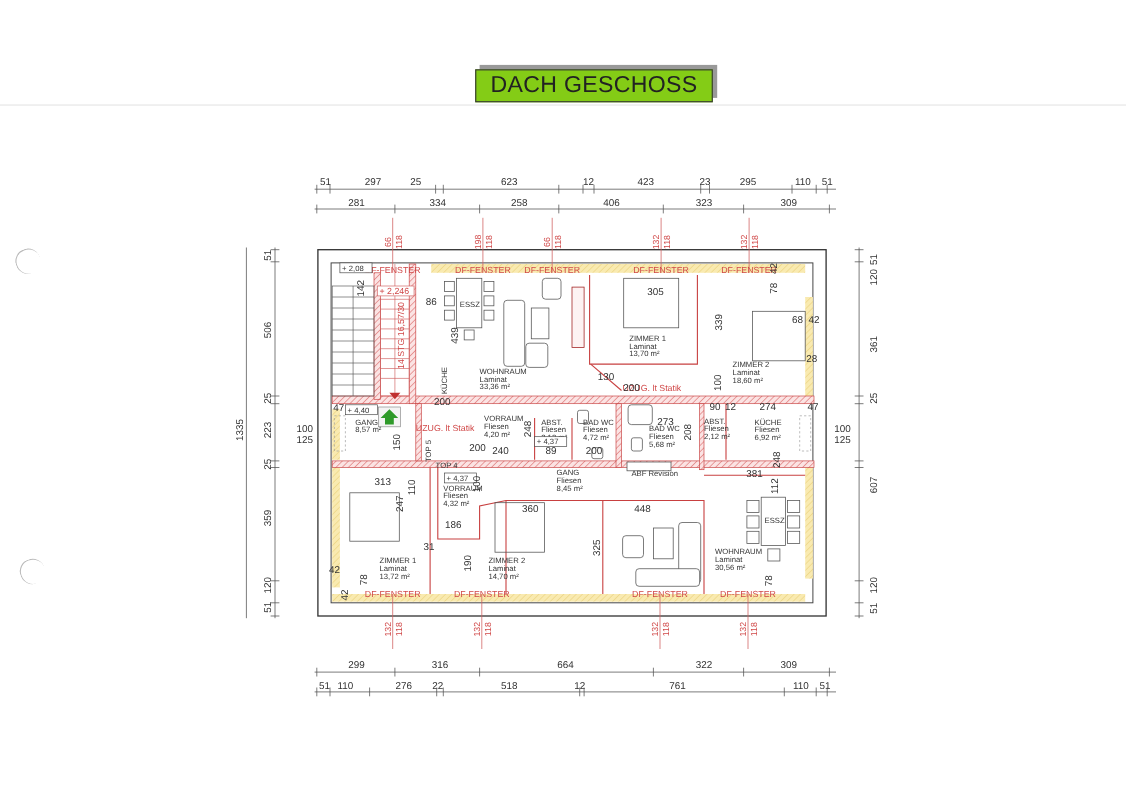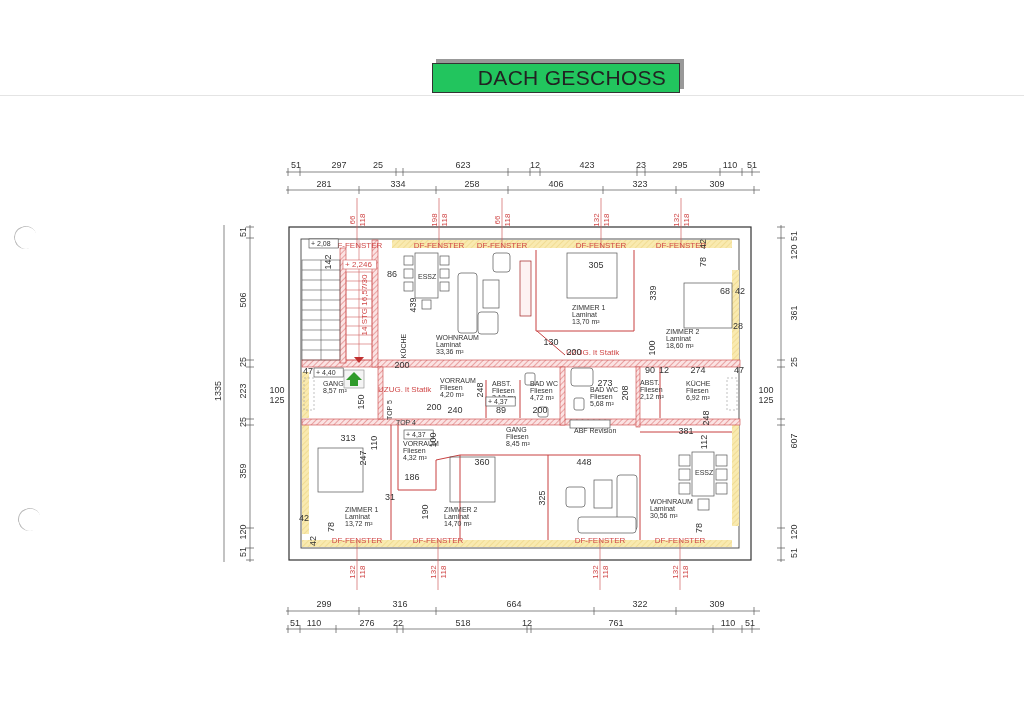--- a/index.html
+++ b/index.html
@@ -1,18 +1,18 @@
 <!DOCTYPE html>
 <html><head>
 <meta charset="utf-8">
 <style>
   html, body { margin:0; padding:0; background:#ffffff; }
   body { width:1024px; height:718px; position:relative; overflow:hidden; font-family:"Liberation Sans", sans-serif; }
-  .title-box { position:absolute; left:432px; top:63px; width:214px; height:28px; border:1.5px solid #333; background:#22c55e;
-    box-shadow: 4px -4px 0 0 #999; display:flex; align-items:center; justify-content:center;padding-left:32px; }
+  .title-box { position:absolute; left:432px; top:63px; width:214px; height:28px; border:1.5px solid #333; background:#84cc16;
+    box-shadow: 4px -4px 0 0 #999; display:flex; align-items:center; justify-content:center; }
   .title-box span { font-size:21px; color:#222; letter-spacing:0.3px; }
   .topline { position:absolute; left:0; top:95px; width:1024px; height:1px; background:#e4e4e4; }
   .punch { position:absolute; width:22px; height:22px; border-left:1px solid #bbb; border-top:1px solid #bbb; border-radius:50%; transform:rotate(-20deg); }
   svg { position:absolute; left:0; top:0; }
   svg text { font-family:"Liberation Sans", sans-serif; }
   .dim { font-size:9px; fill:#333; }
   .room { font-size:7px; fill:#333; }
   .red { fill:#d04848; font-size:8px; }
 </style>
 </head>

